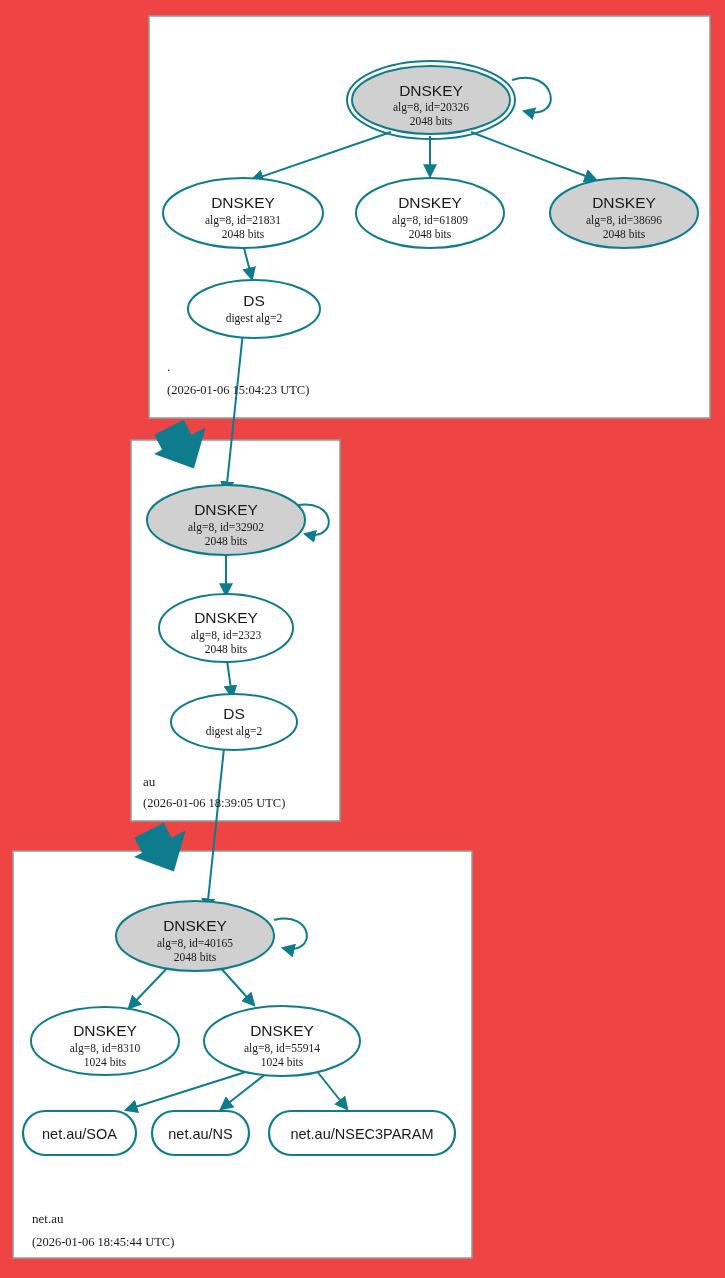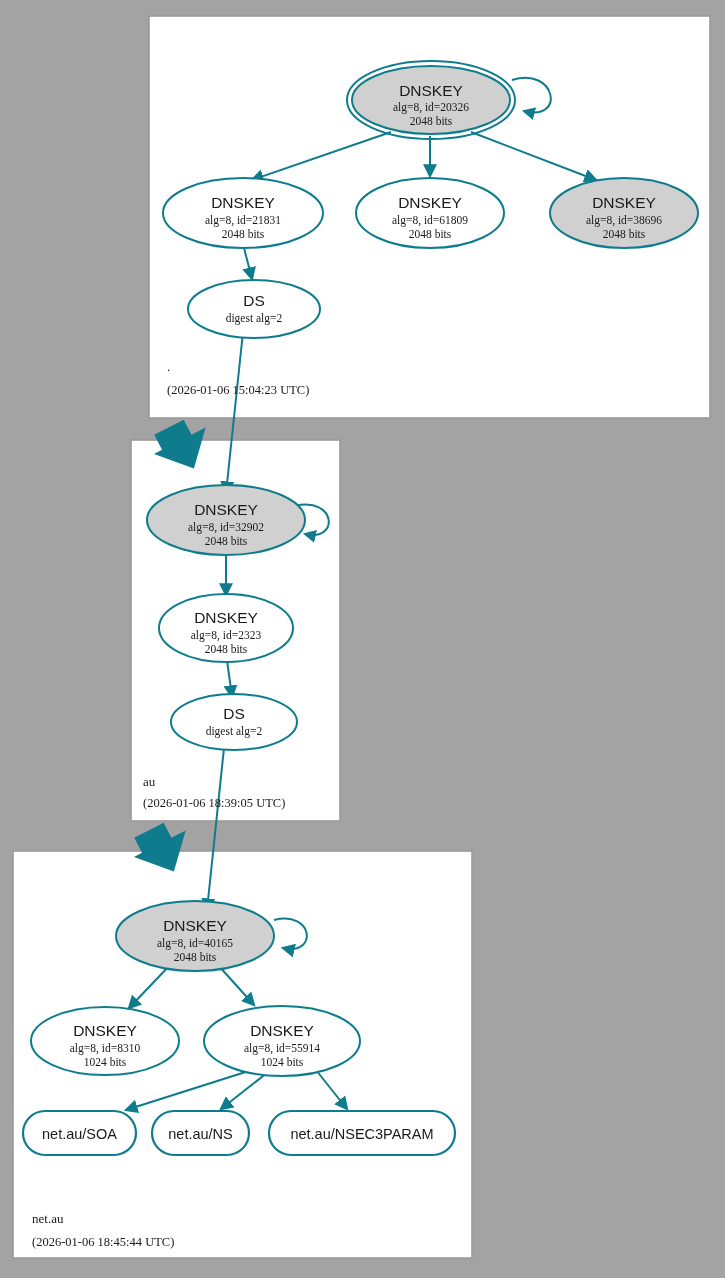--- a/index.html
+++ b/index.html
@@ -7,21 +7,21 @@
     padding: 0;
     background: #ffffff;
   }
   body {
     font-family: "Liberation Sans", sans-serif;
   }
   #canvas {
     position: relative;
     width: 725px;
     height: 1278px;
-    background: #a3a3a3;
+    background: #ef4444;
     overflow: hidden;
   }
   svg#diagram {
     position: absolute;
     top: 0;
     left: 0;
     width: 725px;
     height: 1278px;
   }
   .zone-box {

